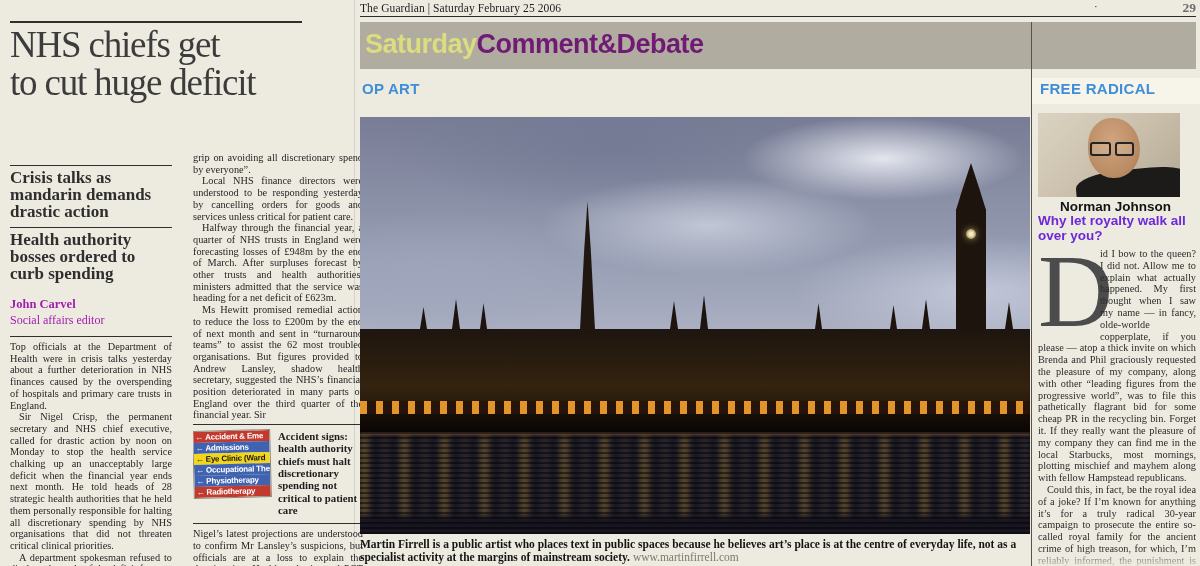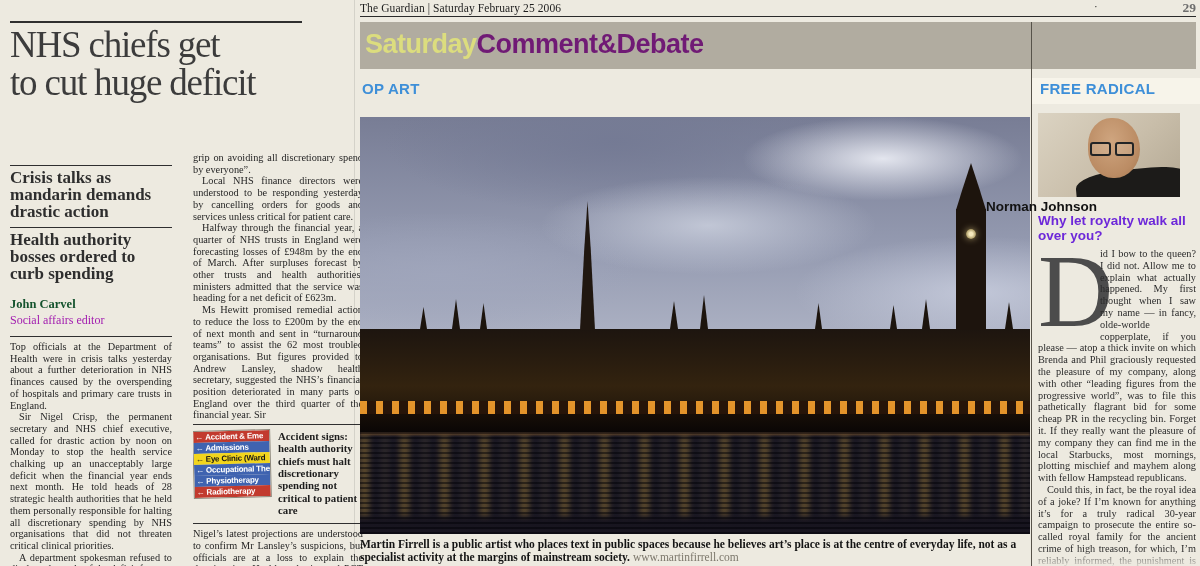--- a/index.html
+++ b/index.html
@@ -20,21 +20,21 @@
     font-size:37px; line-height:38px; letter-spacing:-1.2px;
     color:#3c3c3c; font-weight:normal;
   }
   .headline span { display:block; }
   .leftcol { left:0; top:165px; width:162px; height:401px; overflow:hidden; }
   .rule { border-top:1px solid #2f2f2f; }
   .standfirst {
     padding:3px 0 7px;
     font-weight:bold; font-size:17px; line-height:17px; color:#2e2e2e;
   }
-  .byline-name { font-weight:bold; font-size:12.5px; padding-top:8px; color:#14532d; }
+  .byline-name { font-weight:bold; font-size:12.5px; padding-top:8px; color:#a21caf; }
   .byline-role { font-size:12px; color:#a21caf; padding:1px 0 8px; }
   .bodytext { padding-top:4px; font-size:10.3px; line-height:11.7px; text-align:justify; }
   .bodytext p + p { text-indent:9px; }
   .col2 { left:183px; top:148px; width:170px; height:418px; overflow:hidden; }
   .col2 .rule { margin-top:3px; }
   .inset-row { display:flex; padding:5px 0 4px; }
   .sign {
     width:78px; height:68px; flex:none; display:flex; flex-direction:column;
     font-family:"Liberation Sans","DejaVu Sans",sans-serif;
     border:1px solid #8f897c; transform:rotate(-1.5deg); overflow:hidden;
@@ -125,21 +125,21 @@
     background:linear-gradient(135deg,#dbd3c2 0%, #c9beaa 55%, #b2a792 100%); }
   .head { position:absolute; left:50px; top:5px; width:52px; height:60px;
     background:radial-gradient(ellipse at 45% 38%, #cfa57f 0%, #bb8c64 65%, #a1754e 100%);
     border-radius:46% 54% 50% 50%; }
   .lens { position:absolute; top:29px; height:14px; border:2px solid #222426;
     border-radius:3px; background:rgba(235,230,215,.2); }
   .lens.l1 { left:52px; width:21px; }
   .lens.l2 { left:77px; width:19px; }
   .shirt { position:absolute; left:38px; bottom:-8px; width:116px; height:36px;
     background:#1c1b19; border-radius:42% 34% 0 0; transform:rotate(-5deg); }
-  .fr-author { left:986px; top:199px;
+  .fr-author { left:1060px; top:199px;
     font-family:"Liberation Sans","DejaVu Sans",sans-serif;
     font-weight:bold; font-size:13.5px; color:#121212; }
   .fr-headline { left:1038px; top:214px; width:150px;
     font-family:"Liberation Sans","DejaVu Sans",sans-serif;
     font-weight:bold; font-size:13.5px; line-height:14.5px; color:#6d28d9; }
   .fr-body { left:1038px; top:248px; width:158px; height:318px; overflow:hidden;
     font-size:10.3px; line-height:11.8px; text-align:justify; color:#2b2b2b; }
   .fr-body p + p { text-indent:9px; }
   .dropcap { float:left; width:58px;
     font-size:104px; line-height:80px; color:#4c4c4c;

